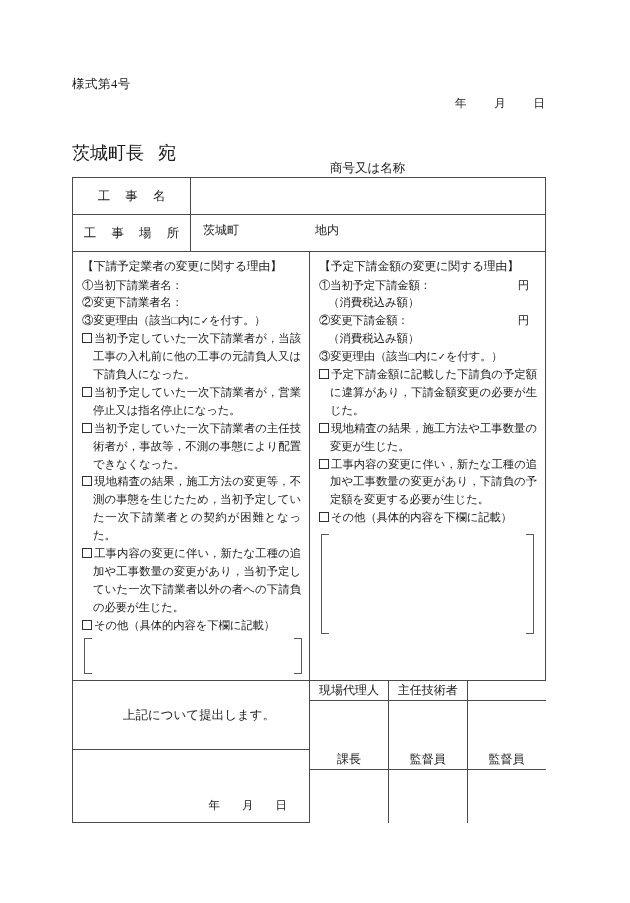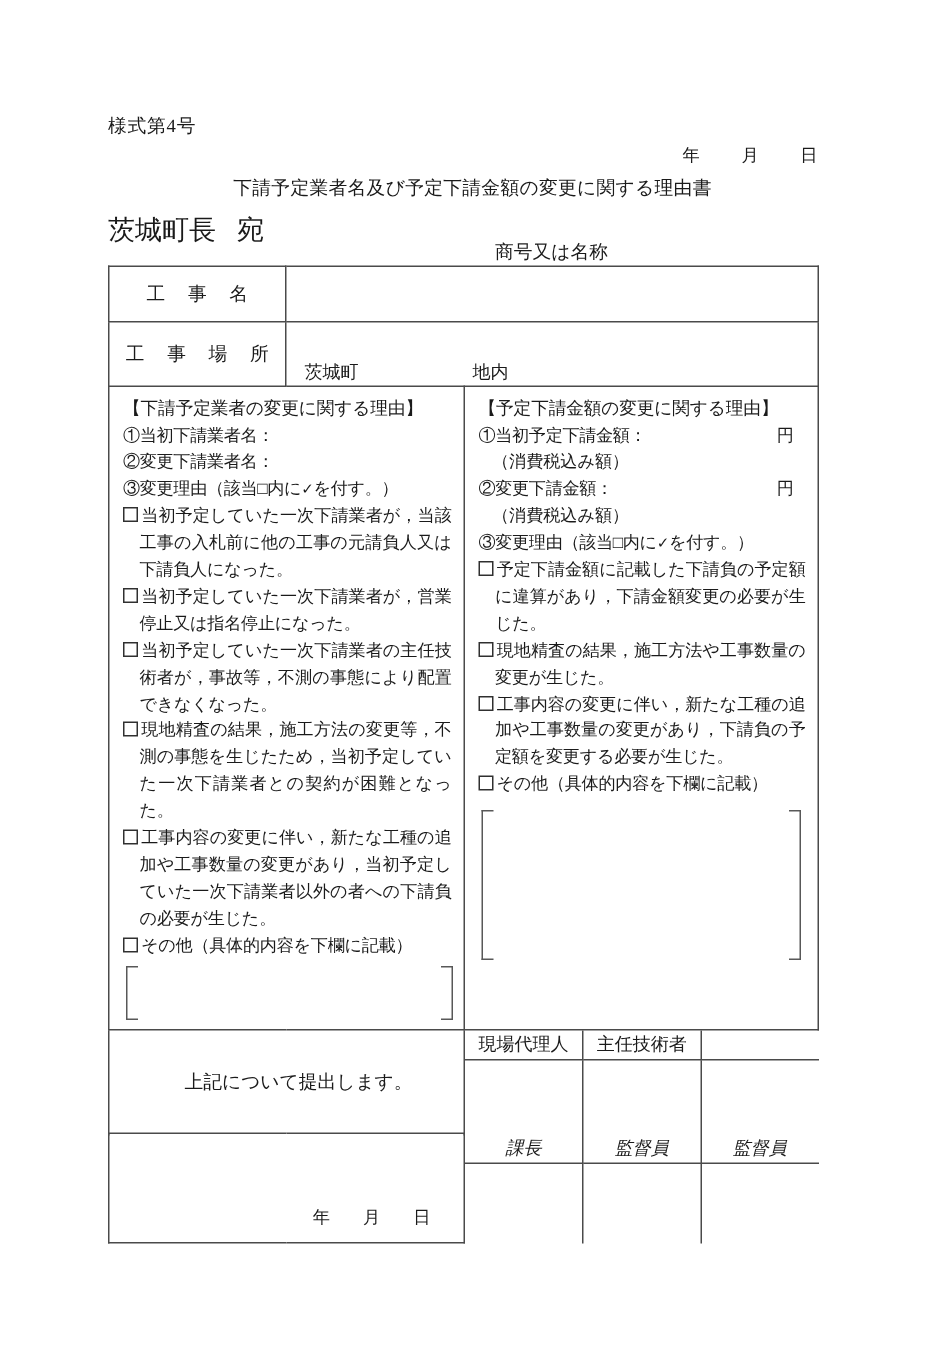--- a/index.html
+++ b/index.html
@@ -84,21 +84,21 @@
     display: inline-block;
     letter-spacing: 6px;
     text-indent: 6px;
   }
   .cell-value {
     font-size: 12px;
     padding: 7px 0 0 12px !important;
     height: 29px;
   }
   .cell-value .loc-a { display: inline-block; text-align: center; }
-  .cell-value .loc-b { display: inline-block; margin-left: 76px; margin-top: 18px; }
+  .cell-value .loc-b { display: inline-block; margin-left: 76px; }
 
   
   .reason-col {
     padding: 5px 8px 6px 9px !important;
     font-size: 11.4px;
     line-height: 1.57;
   }
   .reason-head {
     font-size: 11.8px;
     margin-bottom: 1px;
@@ -199,21 +199,20 @@
   <div class="form-no">様式第4号</div>
 
   <div class="date-line-top">
     <span>年</span>
     <span class="date-gap"></span>
     <span>月</span>
     <span class="date-gap"></span>
     <span>日</span>
   </div>
 
-  <div class="doc-title">下請予定業者名及び予定下請金額の変更に関する理由書</div>
 
   <div class="addressee">
     <span>茨城町長</span><span class="suffix">宛</span>
   </div>
 
   <div class="company-label">商号又は名称</div>
 
   <table class="tbl">
     <colgroup>
       <col style="width:118px">
@@ -296,21 +295,21 @@
           </tbody>
             </table>
         </td>
       </tr>
       <tr></tr>
 
       <tr>
         <td colspan="2" class="bottom-date">
           <span>年</span><span class="date-gap"></span><span>月</span><span class="date-gap"></span><span>日</span>
         </td>
-        <td style="padding:0; border:0;font-style:italic;">
+        <td style="padding:0; border:0;">
           <table style="width:100%; border-collapse:collapse; table-layout:fixed;">
             <colgroup>
                 <col style="width:33.4%">
                 <col style="width:33.3%">
                 <col style="width:33.3%">
               </colgroup>
             <tbody>
                 <tr>
               <td class="sig-name" style="border:1px solid #4a4a4a; border-top:0; border-left:0;">課長</td>
               <td class="sig-name" style="border:1px solid #4a4a4a; border-top:0;">監督員</td>

